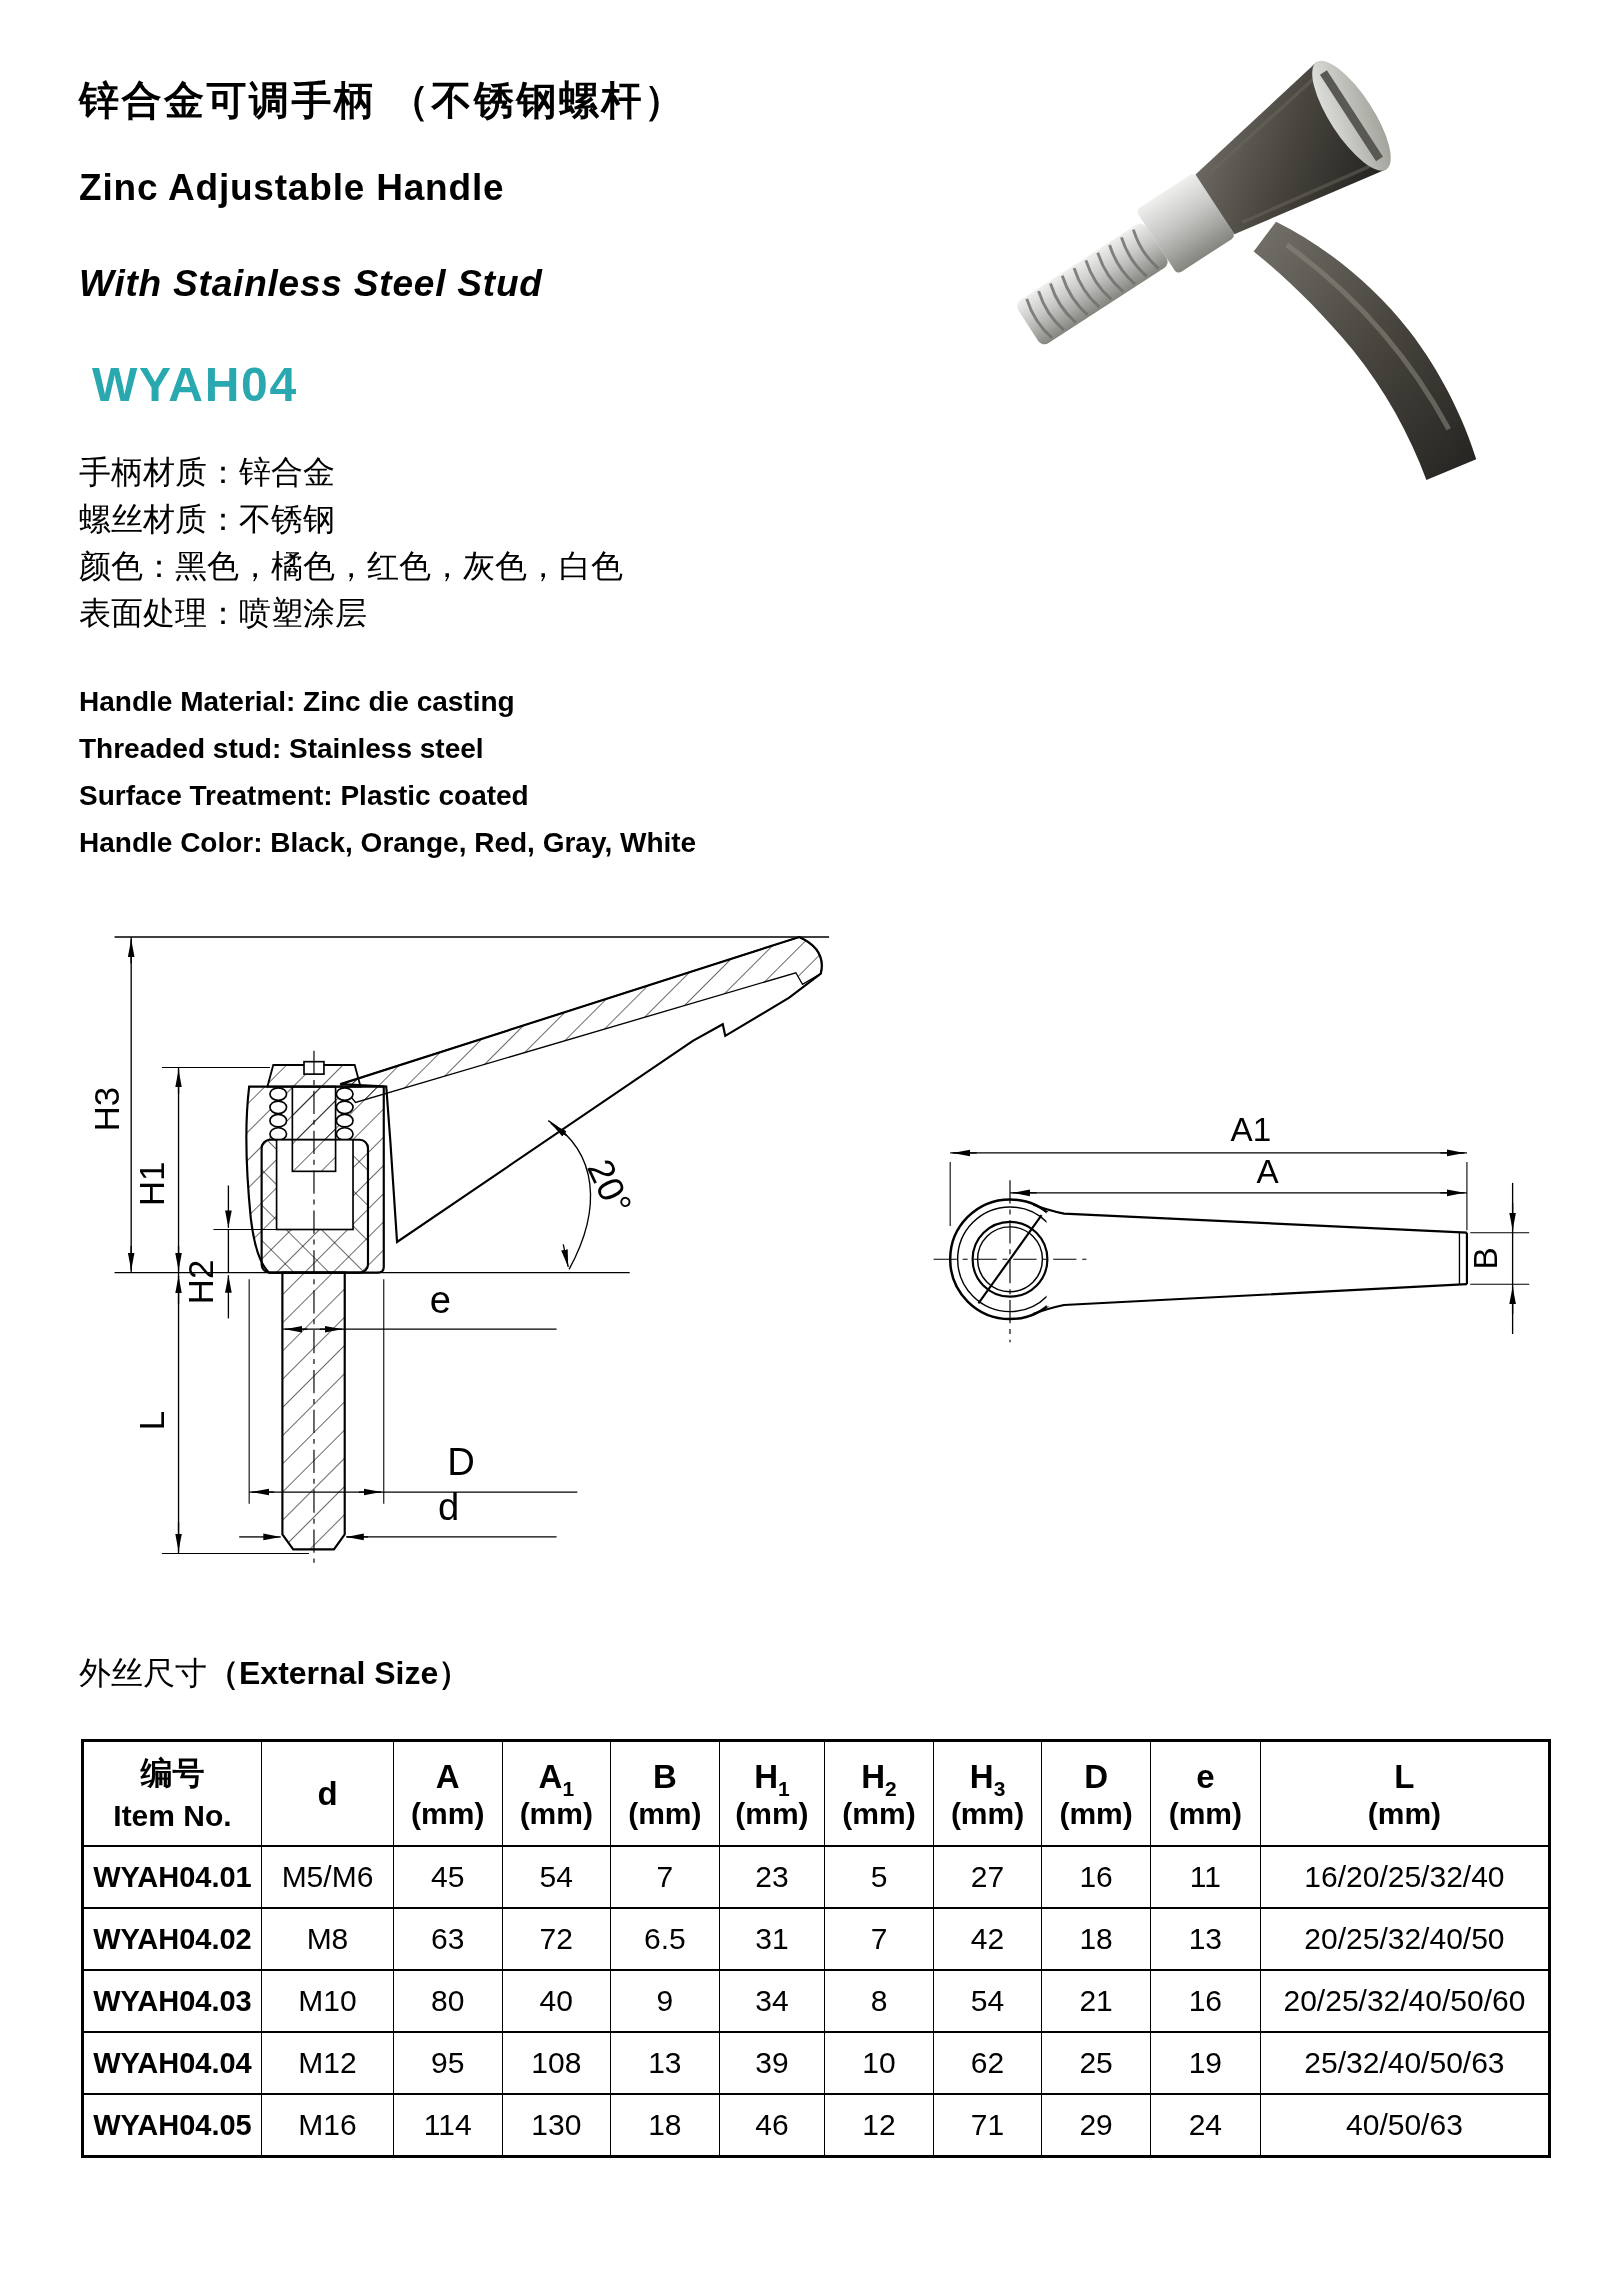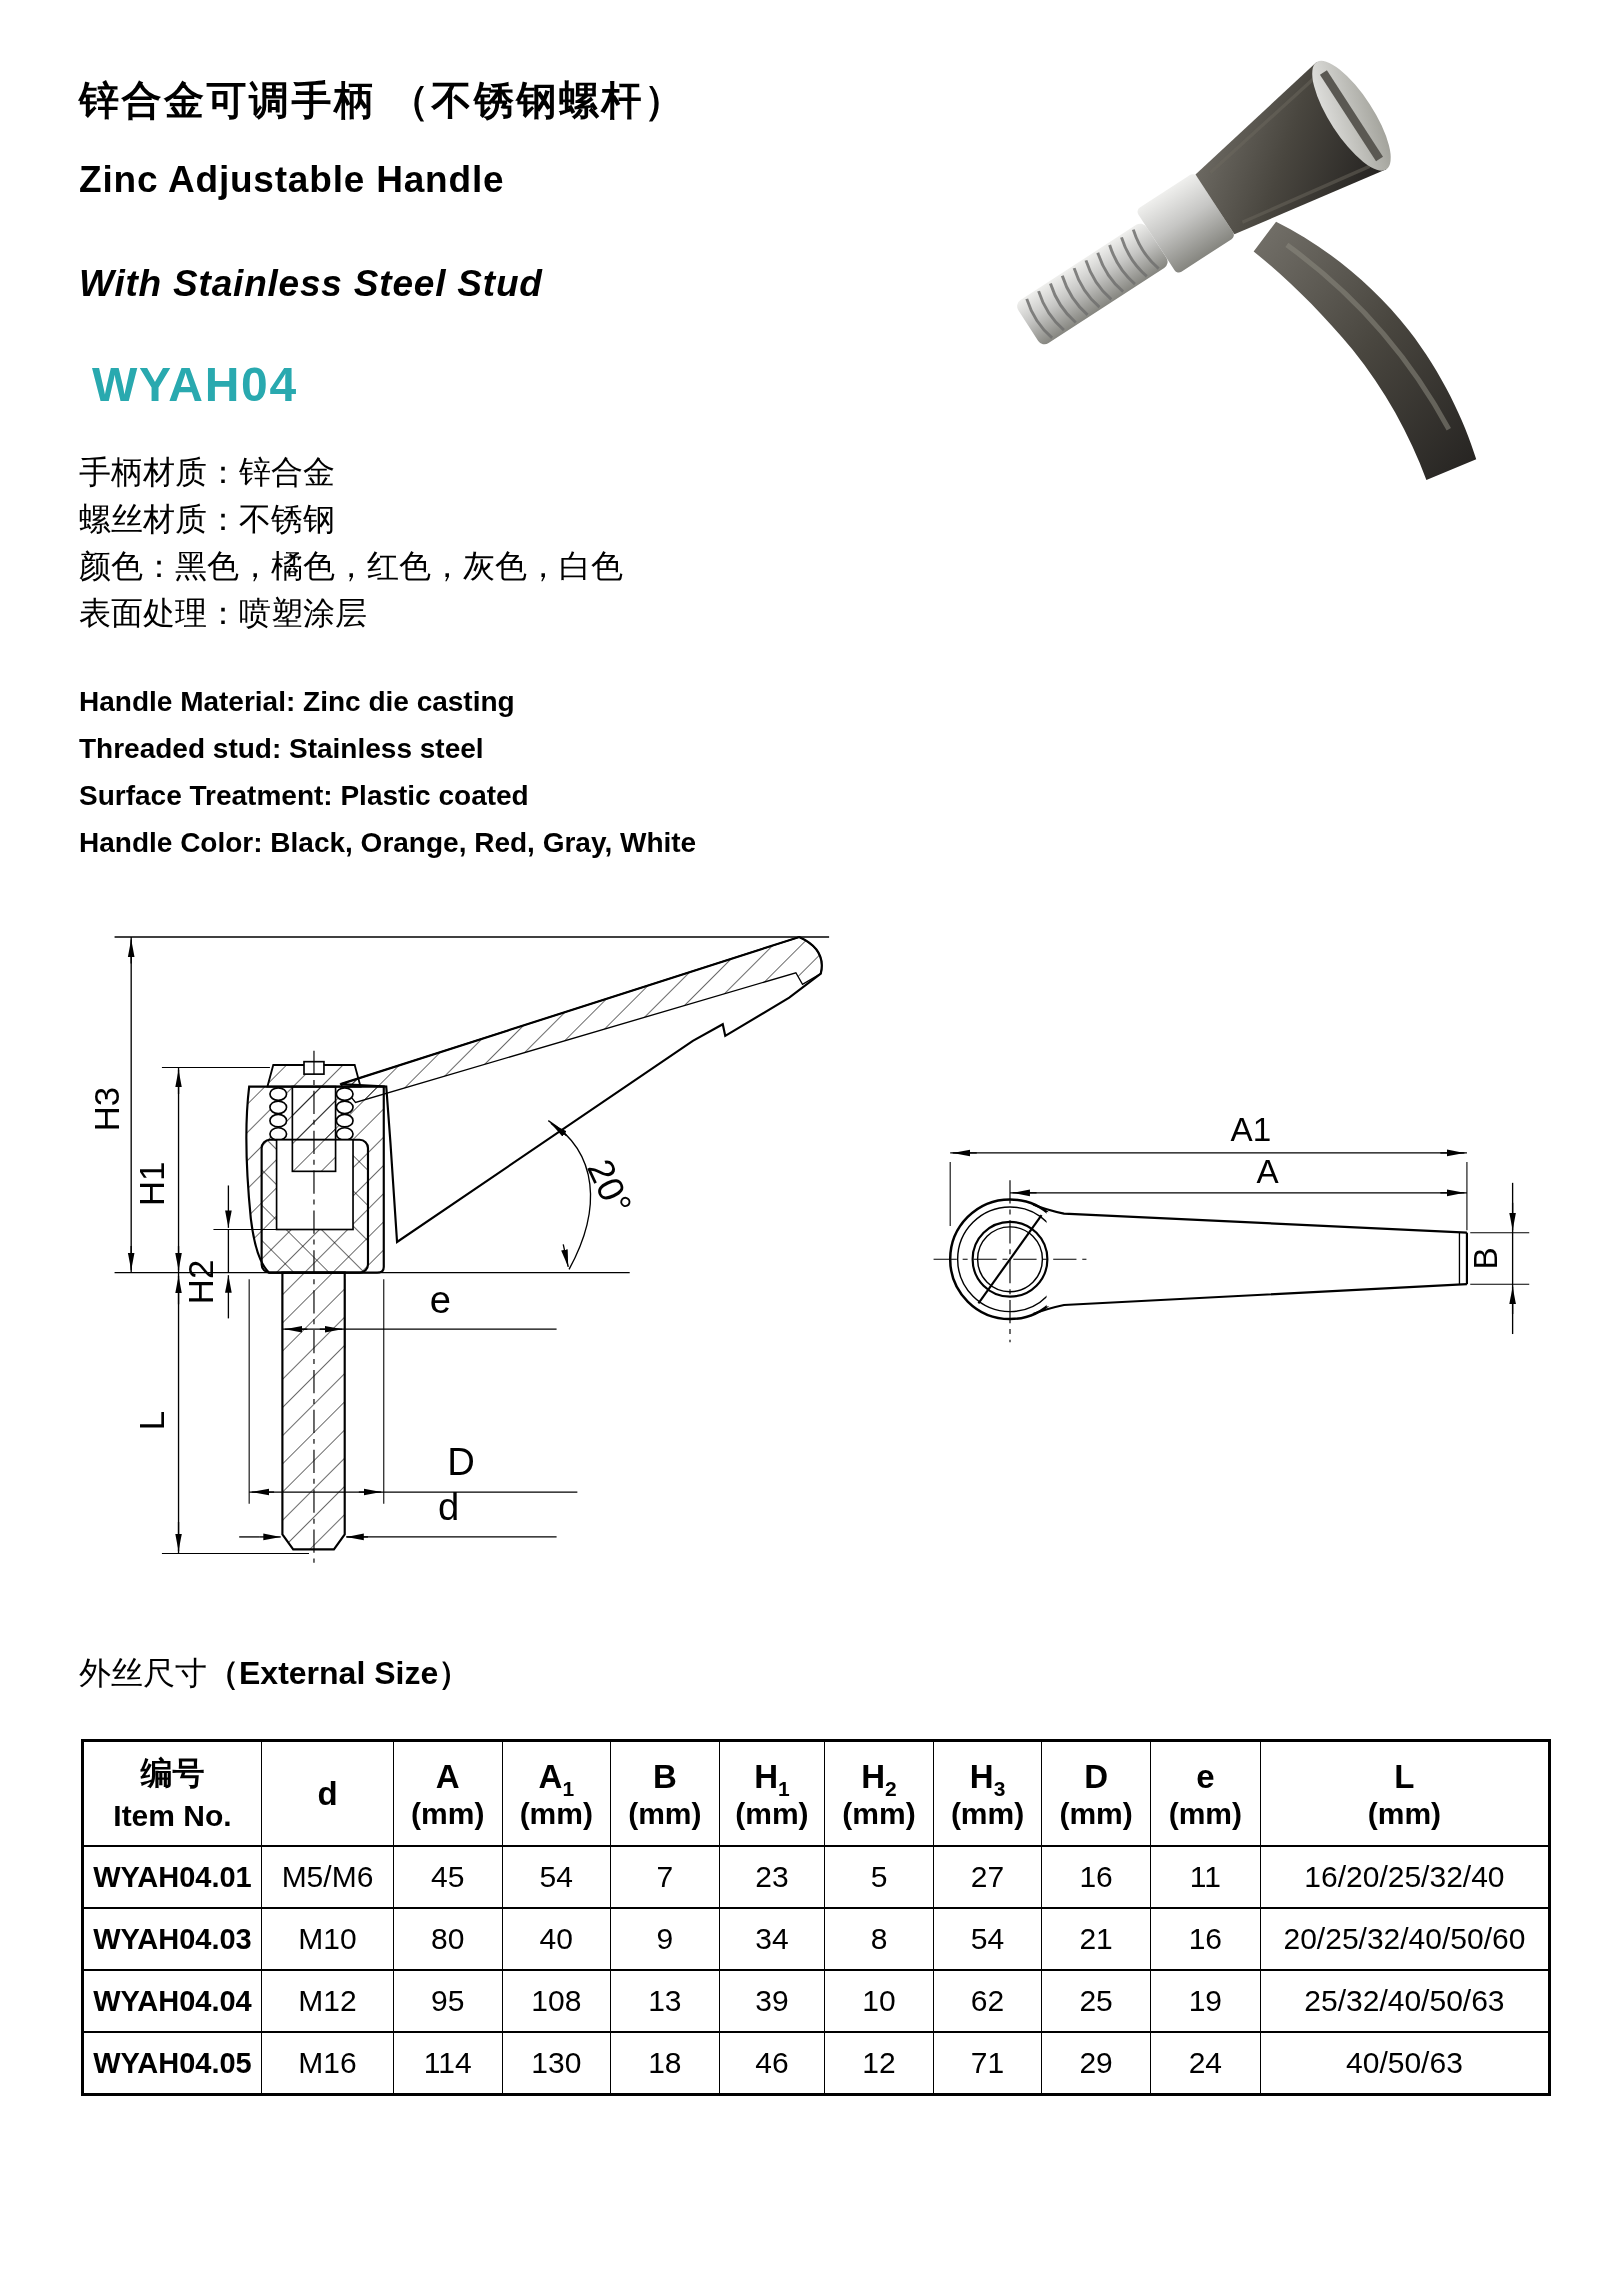--- a/index.html
+++ b/index.html
@@ -5,21 +5,21 @@
   html,body{margin:0;padding:0;}
   body{
     width:1622px;height:2284px;background:#ffffff;position:relative;
     font-family:"Liberation Sans","DejaVu Sans",sans-serif;color:#000;
     -webkit-font-smoothing:antialiased;
   }
   .abs{position:absolute;}
   .zh{font-family:"Liberation Serif","DejaVu Serif",serif;}
 
   #title-zh{left:79px;top:73px;font-size:40px;font-weight:600;letter-spacing:2.5px;}
-  #title-en-1{left:79px;top:159px;font-size:37px;font-weight:700;letter-spacing:0.8px;}
+  #title-en-1{left:79px;top:167px;font-size:37px;font-weight:700;letter-spacing:0.8px;}
   #title-en-2{left:79px;top:263px;font-size:37px;font-weight:700;letter-spacing:0.8px;font-style:italic;}
   #model-code{left:92px;top:357px;font-size:48px;font-weight:700;letter-spacing:1.7px;}
 
   #specs-zh{left:79px;top:449px;font-size:32px;line-height:47px;}
   #specs-en{left:79px;top:678px;font-size:28px;font-weight:700;line-height:47px;}
 
   #photo{left:948px;top:37px;}
   #side-view{left:91px;top:893px;}
   #top-view{left:902px;top:1064px;}
 
@@ -306,20 +306,33 @@
         <td>54</td>
         <td>7</td>
         <td>23</td>
         <td>5</td>
         <td>27</td>
         <td>16</td>
         <td>11</td>
         <td>16/20/25/32/40</td>
       </tr>
       <tr>
+        <td class="item-cell">WYAH04.02</td>
+        <td>M8</td>
+        <td>63</td>
+        <td>72</td>
+        <td>6.5</td>
+        <td>31</td>
+        <td>7</td>
+        <td>42</td>
+        <td>18</td>
+        <td>13</td>
+        <td>20/25/32/40/50</td>
+      </tr>
+      <tr>
         <td class="item-cell">WYAH04.03</td>
         <td>M10</td>
         <td>80</td>
         <td>40</td>
         <td>9</td>
         <td>34</td>
         <td>8</td>
         <td>54</td>
         <td>21</td>
         <td>16</td>

